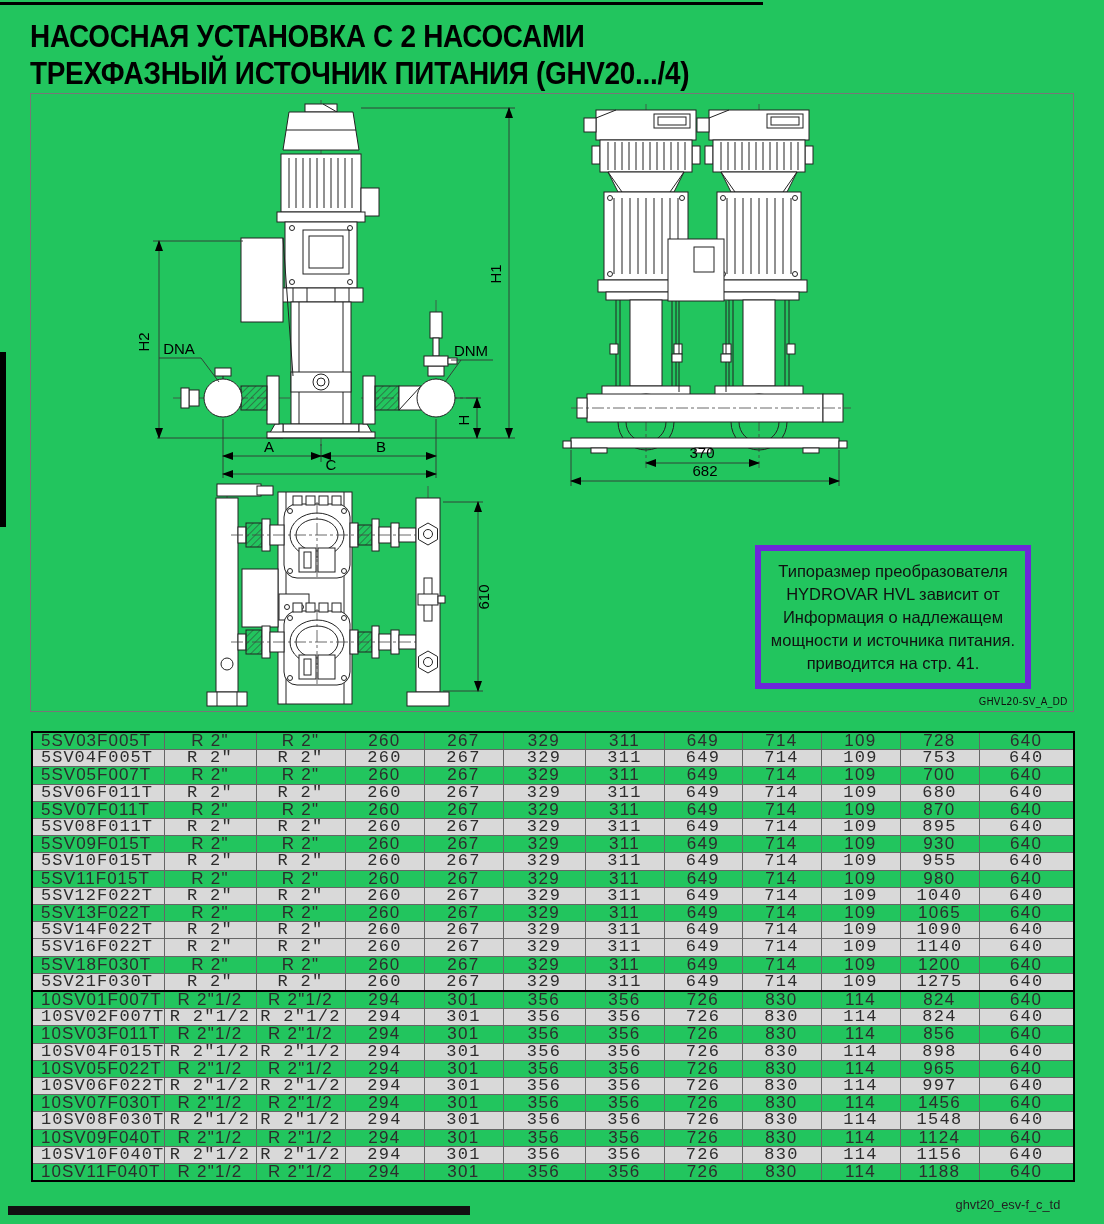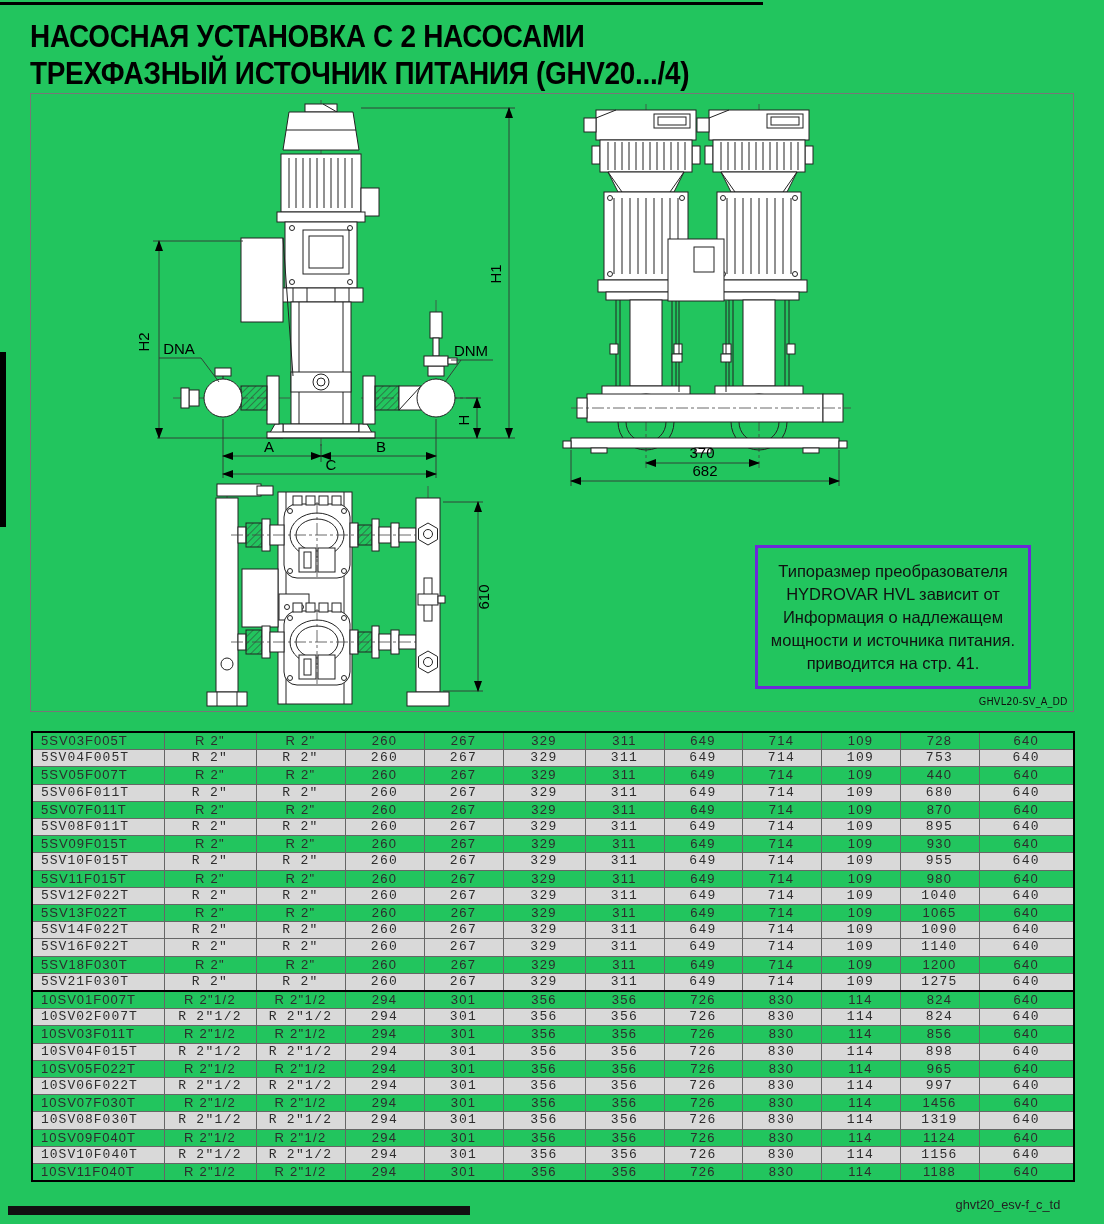--- a/index.html
+++ b/index.html
@@ -4,29 +4,29 @@
 <style>
   html,body{margin:0;padding:0;background:#fff;}
   #page{position:relative;width:1104px;height:1224px;background:#22c55e;overflow:hidden;
         font-family:"Liberation Sans","DejaVu Sans",sans-serif;}
   #topline{position:absolute;left:0;top:2px;width:763px;height:3px;background:#000;}
   #sidetab{position:absolute;left:0;top:352px;width:6px;height:175px;background:#000;}
   #bottombar{position:absolute;left:8px;top:1206px;width:462px;height:9px;background:#111;}
   .title{position:absolute;left:30px;top:18px;font-weight:bold;font-size:31px;line-height:37px;
          color:#000;transform:scaleX(0.9);transform-origin:0 0;white-space:nowrap;letter-spacing:-0.3px;}
   #figurebox{position:absolute;left:30px;top:93px;width:1044px;height:619px;border:1px solid #777;box-sizing:border-box;}
-  #notebox{position:absolute;left:724px;top:451px;width:276px;height:144px;border:3px solid #6d28d9;
+  #notebox{position:absolute;left:724px;top:451px;width:276px;height:144px;border:6px solid #6d28d9;
            box-sizing:border-box;display:flex;flex-direction:column;justify-content:center;
            text-align:center;font-size:16.5px;line-height:23px;color:#111;}
   #dwgcode{position:absolute;right:5px;top:601px;font-size:10.5px;color:#111;letter-spacing:0.2px;
            font-family:"DejaVu Sans","Liberation Sans",sans-serif;transform:scaleX(0.92);transform-origin:100% 0;}
   #filecode{position:absolute;right:44px;top:1197px;font-size:13.5px;color:#222;
             transform:scaleX(0.95);transform-origin:100% 0;}
   table#spec{position:absolute;left:31px;top:731px;width:1043px;border-collapse:collapse;
-             table-layout:fixed;border:2px solid #000;font-size:13px;color:#2d2d2d;}
+             table-layout:fixed;border:2px solid #000;font-size:17px;color:#2d2d2d;}
   #spec td{border:1px solid #666;height:16.2px;line-height:16.2px;text-align:center;padding:0;
            overflow:hidden;white-space:nowrap;letter-spacing:1.3px;}
   #spec td.model{text-align:left;padding-left:8px;letter-spacing:1px;}
   #spec tr.alt{background:#d9d9d9;font-family:Liberation Mono, monospace;}
   #spec tr.grp td{border-top:2.5px solid #000;}
   
   .ln{stroke:#222;stroke-width:1;fill:none;}
   .fw{stroke:#222;stroke-width:1;fill:#fff;}
   .cl{stroke:#444;stroke-width:0.8;fill:none;stroke-dasharray:12 3 3 3;}
   .dim{stroke:#333;stroke-width:0.9;fill:none;}
@@ -379,21 +379,21 @@
           <td class="model">5SV05F007T</td>
           <td>R 2"</td>
           <td>R 2"</td>
           <td>260</td>
           <td>267</td>
           <td>329</td>
           <td>311</td>
           <td>649</td>
           <td>714</td>
           <td>109</td>
-          <td>440</td>
+          <td>700</td>
           <td>640</td>
         </tr>
         <tr class="alt">
           <td class="model">5SV06F011T</td>
           <td>R 2"</td>
           <td>R 2"</td>
           <td>260</td>
           <td>267</td>
           <td>329</td>
           <td>311</td>
@@ -659,21 +659,21 @@
           <td class="model">10SV08F030T</td>
           <td>R 2"1/2</td>
           <td>R 2"1/2</td>
           <td>294</td>
           <td>301</td>
           <td>356</td>
           <td>356</td>
           <td>726</td>
           <td>830</td>
           <td>114</td>
-          <td>1319</td>
+          <td>1548</td>
           <td>640</td>
         </tr>
         <tr>
           <td class="model">10SV09F040T</td>
           <td>R 2"1/2</td>
           <td>R 2"1/2</td>
           <td>294</td>
           <td>301</td>
           <td>356</td>
           <td>356</td>

